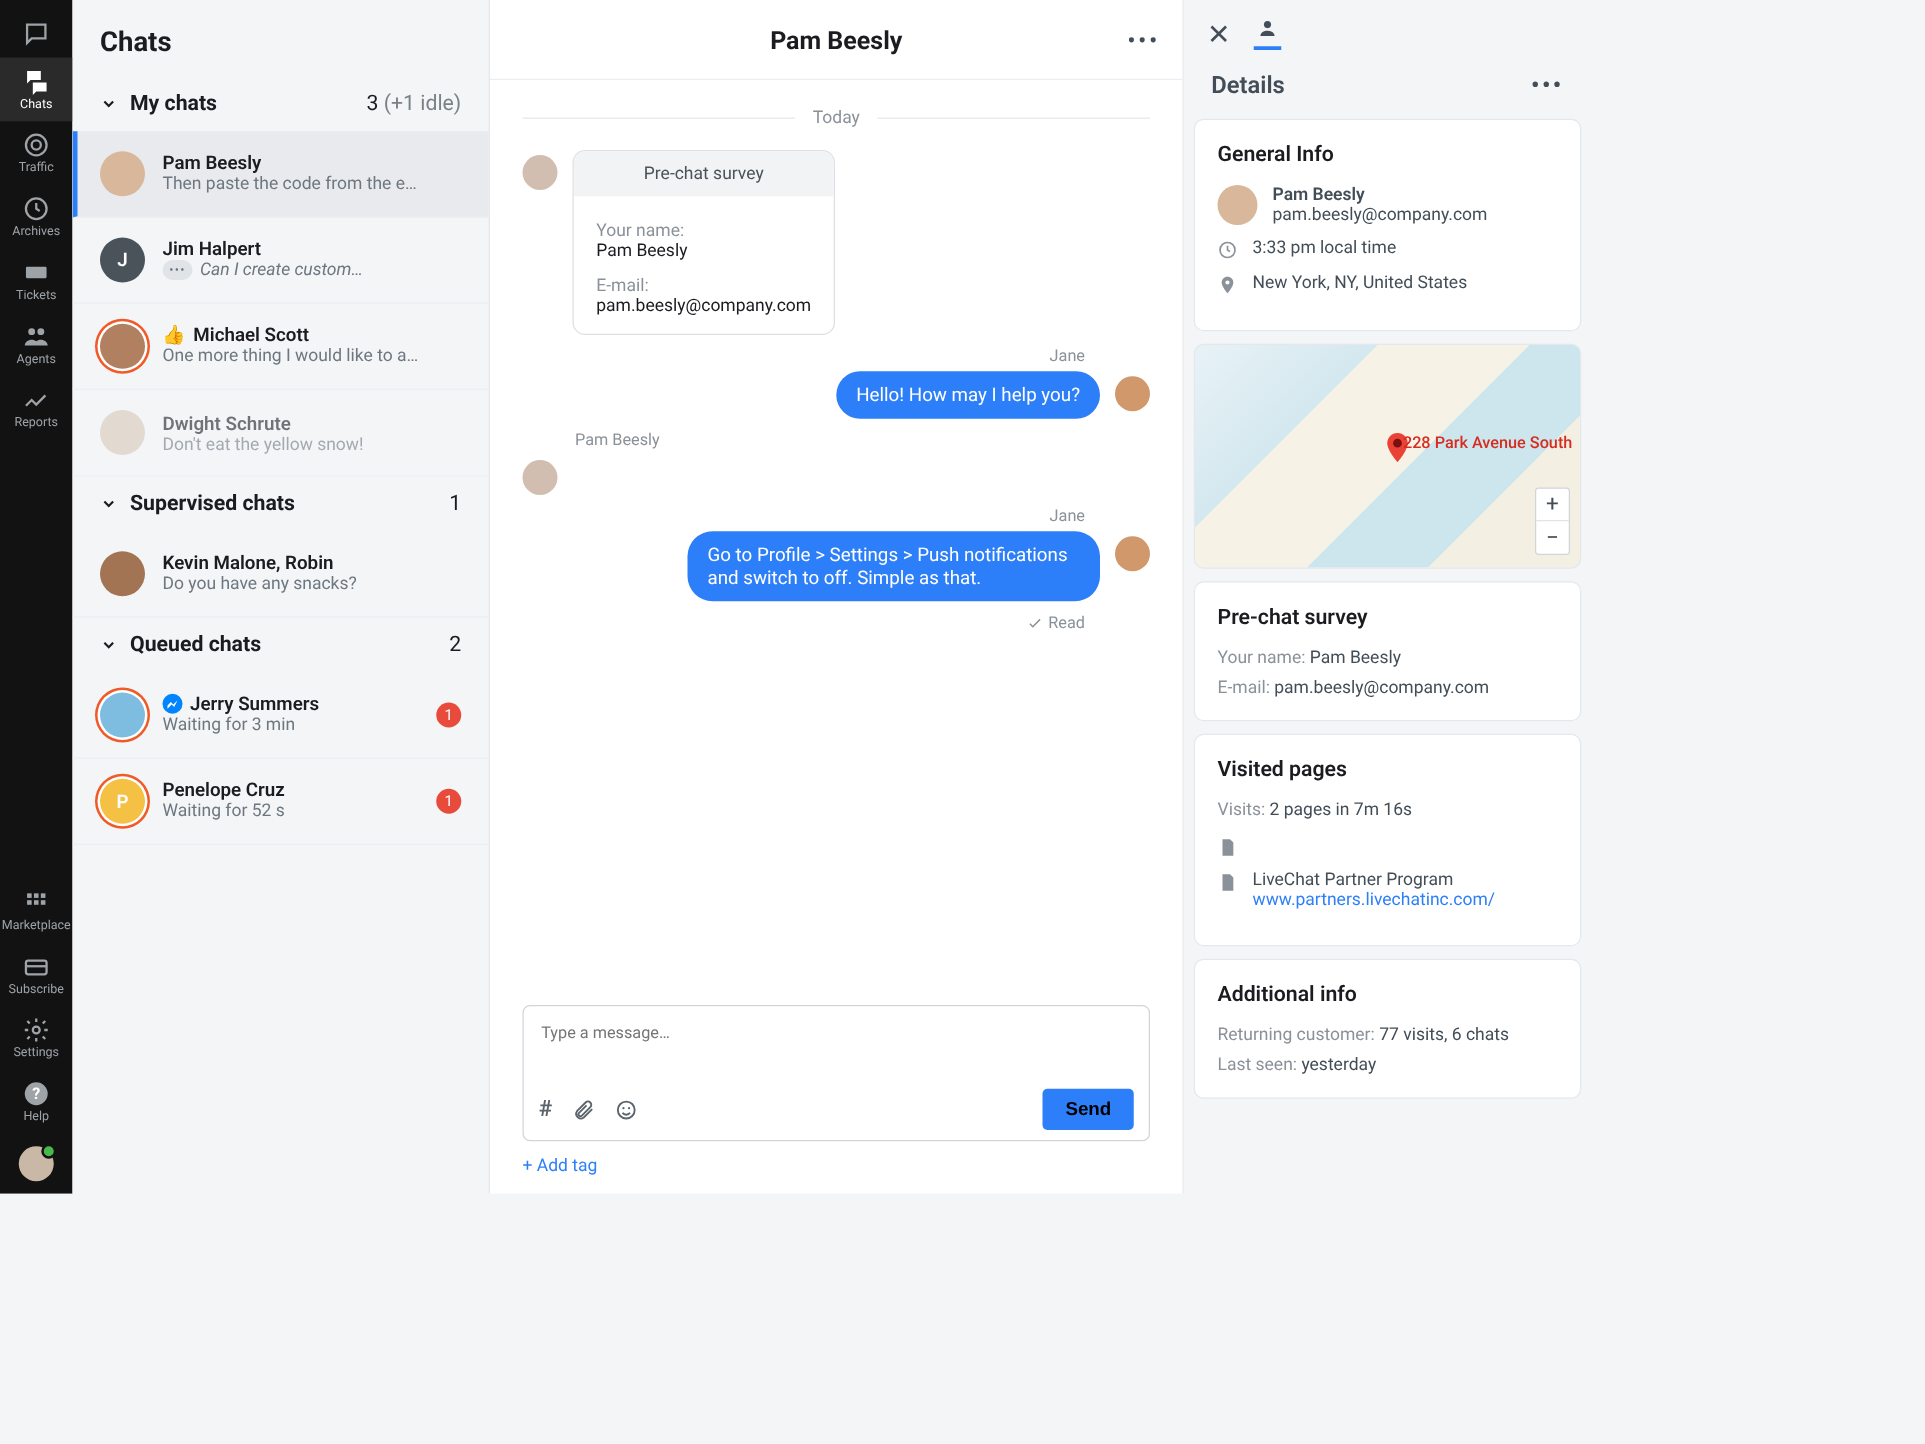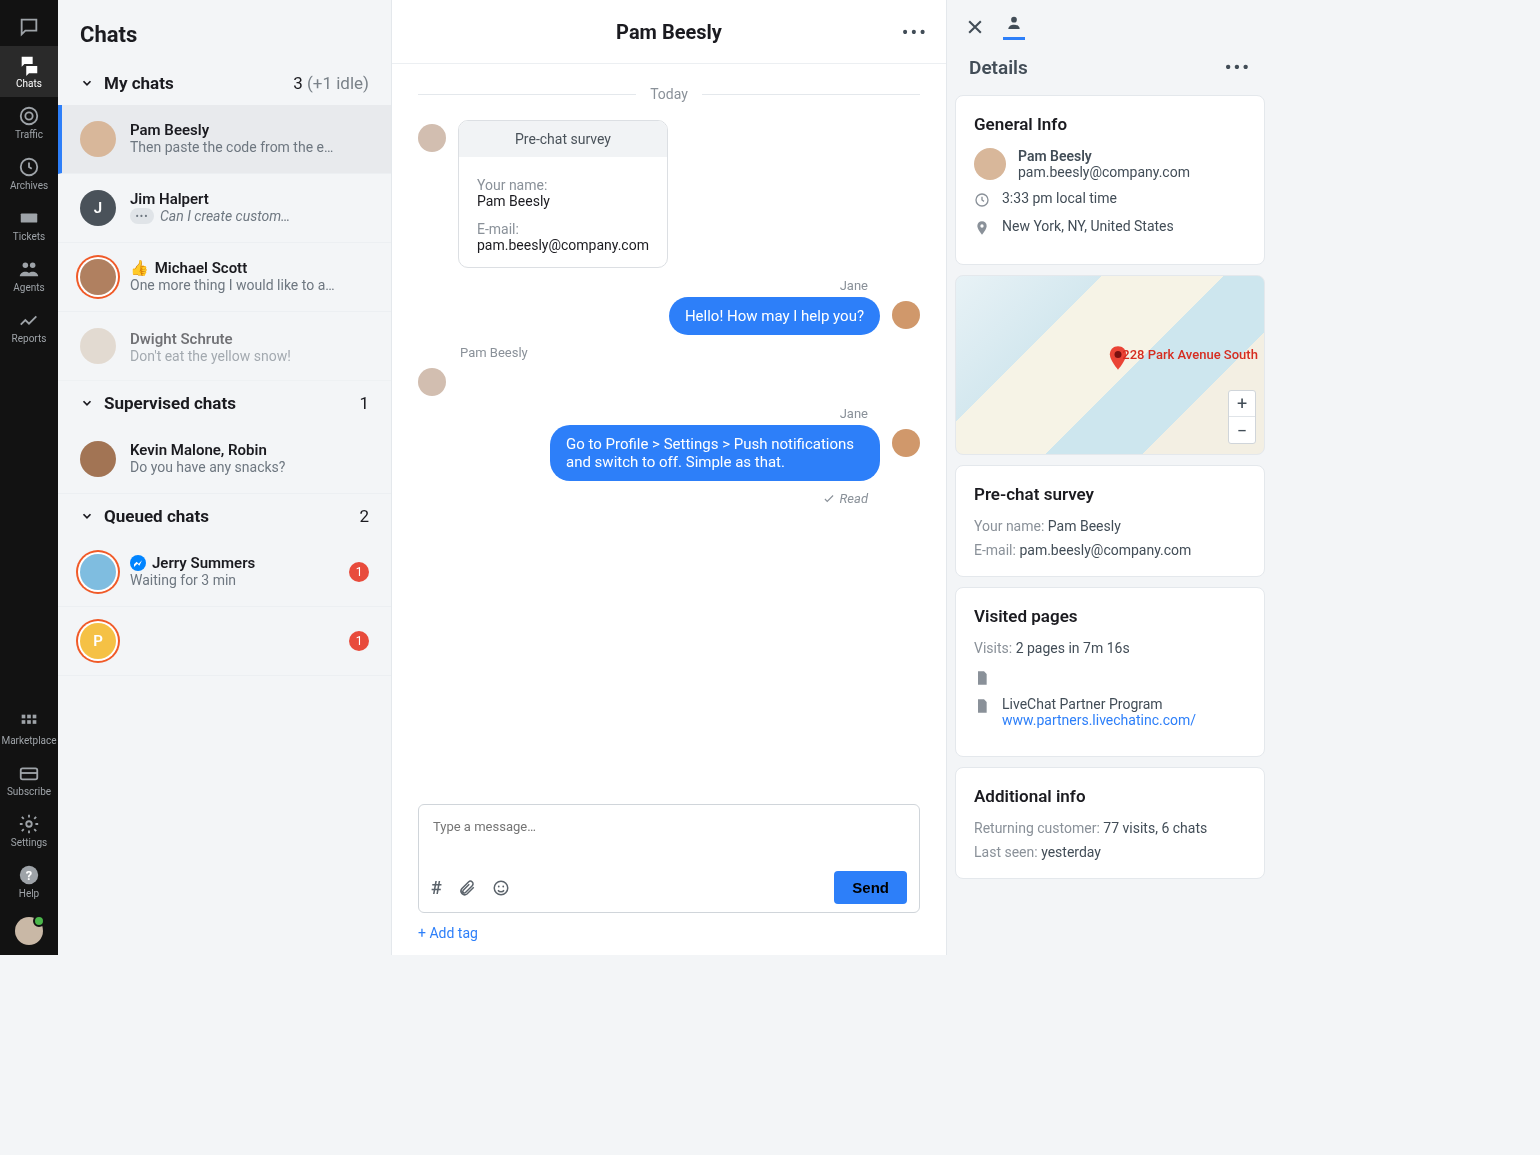--- a/index.html
+++ b/index.html
@@ -51,21 +51,21 @@
 .survey-card { border: 1px solid #dcdfe3; border-radius: 10px; width: 210px; overflow: hidden; font-size: 14px; }
 .survey-card .sc-head { background: #f1f3f5; padding: 10px; text-align: center; color: #4a525a; }
 .survey-card .sc-body { padding: 14px 18px; }
 .survey-card .lab { color: #8a9199; margin-top: 6px; }
 .survey-card .val { color: #1b1b20; }
 
 .who { font-size: 13px; color: #8a9199; text-align: right; margin: 8px 52px 4px 0; }
 .who.left { text-align: left; margin-left: 42px; }
 .bubble-in { background: #f2f3f5; border: 1px solid #e0e4e8; border-radius: 20px; padding: 10px 16px; max-width: 360px; }
 .bubble-out { background: #2d7ff9; color: #fff; border-radius: 20px; padding: 10px 16px; max-width: 330px; }
-.read { text-align: left; font-size: 13px; color: #8a9199; margin: 6px 52px 0 0; display: flex; justify-content: flex-end; align-items: center; gap: 4px; font-style: italic; }
+.read { text-align: left; font-size: 13px; color: #8a9199; margin: 6px 52px 0 0; display: flex; justify-content: flex-end; align-items: center; gap: 4px; }
 
 .composer { margin: 18px 26px 6px; }
 .composer-box { border: 1px solid #d0d5da; border-radius: 6px; min-height: 100px; display: flex; flex-direction: column; }
 .composer-box textarea { flex: 1; border: none; resize: none; padding: 14px; font-size: 13px; font-family: inherit; outline: none; background: transparent; }
 .composer-bar { display: flex; align-items: center; gap: 16px; padding: 8px 12px; color: #5b636b; }
 .composer-bar .send { margin-left: auto; background: #2d7ff9; color: #000000; border: none; padding: 8px 18px; border-radius: 4px; font-size: 15px; font-weight: 600; cursor: pointer; }
 .add-tag { color: #2d7ff9; font-size: 14px; padding: 6px 26px 14px; cursor: pointer; }
 
 
 .details { width: 326px; background: #f3f5f7; display: flex; flex-direction: column; overflow-y: auto; }
@@ -268,20 +268,26 @@
                   <path d="M6 14l4-4 3 3 5-5-4 8-3-3-5 5z" fill="#fff"></path>
                 </svg></span>
               <span>Jerry Summers</span>
             </div>
             <div class="preview">Waiting for 3 min</div>
           </div>
           <div class="badge">1</div>
         </div>
         <div class="chat-item">
           <div class="avatar ring" style="background: rgb(245, 193, 69);">P</div>
+          <div class="body">
+            <div class="name">
+              <span>Penelope Cruz</span>
+            </div>
+            <div class="preview">Waiting for 52 s</div>
+          </div>
           <div class="badge">1</div>
         </div>
       </div>
   </div>
 
   <div class="conv">
     <div class="conv-head">
       <div class="title">Pam Beesly</div>
       <div class="more">•••</div>
     </div>

